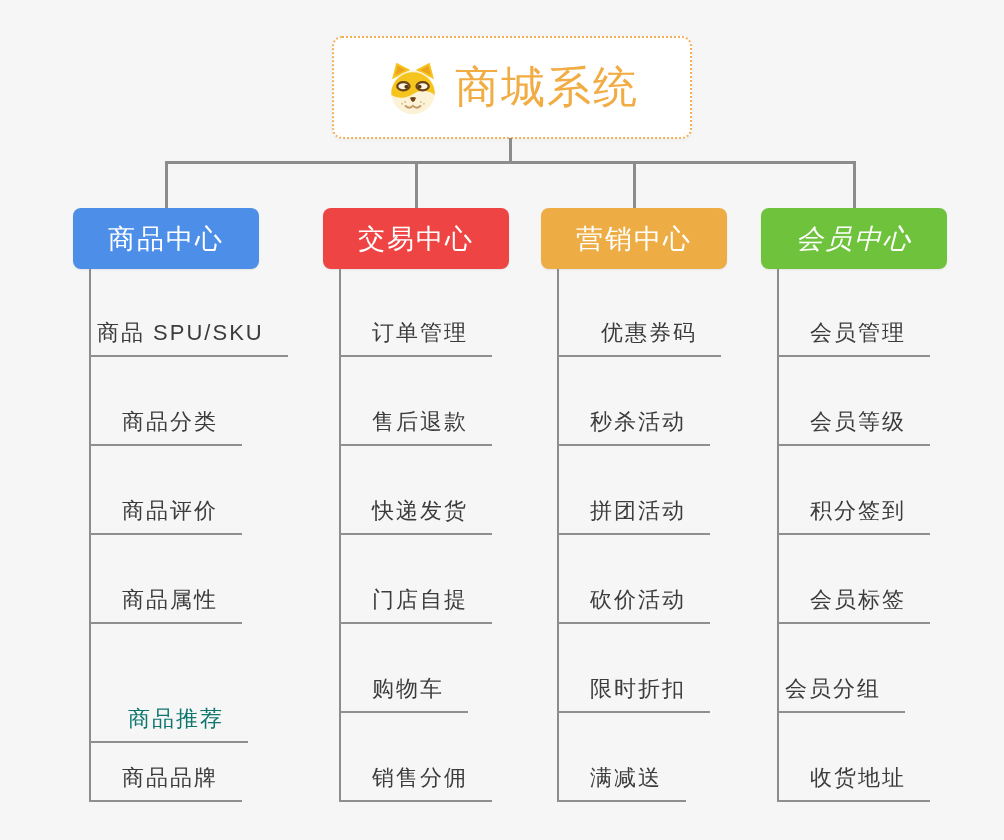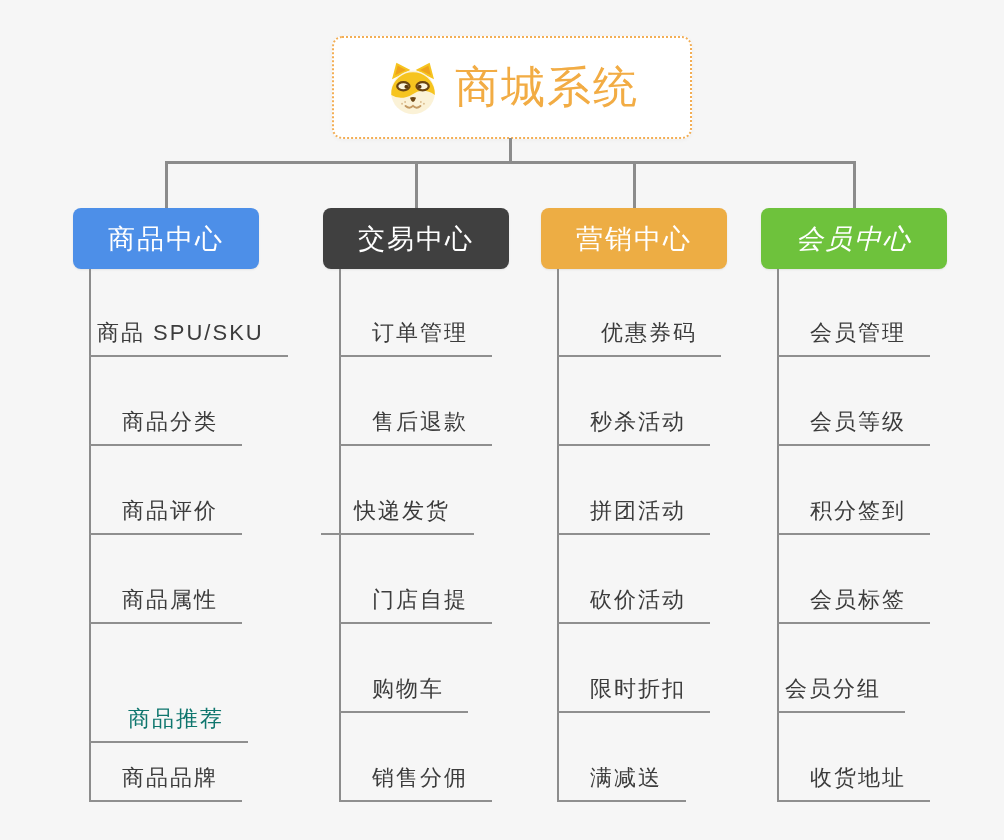--- a/index.html
+++ b/index.html
@@ -78,27 +78,27 @@
       <span>商品中心</span>
     </div>
     <div class="line" style="left: 73px; top: 269px; width: 2px; height: 532px; background: rgb(140, 140, 140);"></div>
     <div class="topic-node" style="left: 73px; top: 317px; border-bottom-color: rgb(143, 143, 143); color: rgb(60, 60, 60); padding-left: 8px;">商品 SPU/SKU</div>
     <div class="topic-node" style="left: 73px; top: 406px; border-bottom-color: rgb(143, 143, 143); color: rgb(60, 60, 60);">商品分类</div>
     <div class="topic-node" style="left: 73px; top: 495px; border-bottom-color: rgb(143, 143, 143); color: rgb(60, 60, 60);">商品评价</div>
     <div class="topic-node" style="left: 73px; top: 584px; border-bottom-color: rgb(143, 143, 143); color: rgb(60, 60, 60);">商品属性</div>
     <div class="topic-node" style="left: 73px; top: 703px; border-bottom-color: rgb(143, 143, 143); color: #0f766e; padding-left: 39px;">商品推荐</div>
     <div class="topic-node" style="left: 73px; top: 762px; border-bottom-color: rgb(143, 143, 143); color: rgb(60, 60, 60);">商品品牌</div>
     <div class="line" style="left: 398.5px; top: 161px; width: 3px; height: 47px; background: rgb(140, 140, 140);"></div>
-    <div class="branch-header" style="left: 307px; background: #404040;">
+    <div class="branch-header" style="left: 307px; background: #ef4444;">
       <span>交易中心</span>
     </div>
     <div class="line" style="left: 323px; top: 269px; width: 2px; height: 532px; background: rgb(140, 140, 140);"></div>
     <div class="topic-node" style="left: 323px; top: 317px; border-bottom-color: rgb(143, 143, 143); color: rgb(60, 60, 60);">订单管理</div>
     <div class="topic-node" style="left: 323px; top: 406px; border-bottom-color: rgb(143, 143, 143); color: rgb(60, 60, 60);">售后退款</div>
-    <div class="topic-node" style="left: 305px; top: 495px; border-bottom-color: rgb(143, 143, 143); color: rgb(60, 60, 60);">快递发货</div>
+    <div class="topic-node" style="left: 323px; top: 495px; border-bottom-color: rgb(143, 143, 143); color: rgb(60, 60, 60);">快递发货</div>
     <div class="topic-node" style="left: 323px; top: 584px; border-bottom-color: rgb(143, 143, 143); color: rgb(60, 60, 60);">门店自提</div>
     <div class="topic-node" style="left: 323px; top: 673px; border-bottom-color: rgb(143, 143, 143); color: rgb(60, 60, 60);">购物车</div>
     <div class="topic-node" style="left: 323px; top: 762px; border-bottom-color: rgb(143, 143, 143); color: rgb(60, 60, 60);">销售分佣</div>
     <div class="line" style="left: 616.5px; top: 161px; width: 3px; height: 47px; background: rgb(140, 140, 140);"></div>
     <div class="branch-header" style="left: 525px; background: rgb(237, 173, 68);">
       <span>营销中心</span>
     </div>
     <div class="line" style="left: 541px; top: 269px; width: 2px; height: 532px; background: rgb(140, 140, 140);"></div>
     <div class="topic-node" style="left: 541px; top: 317px; border-bottom-color: rgb(143, 143, 143); color: rgb(60, 60, 60); padding-left: 44px;">优惠券码</div>
     <div class="topic-node" style="left: 541px; top: 406px; border-bottom-color: rgb(143, 143, 143); color: rgb(60, 60, 60);">秒杀活动</div>

